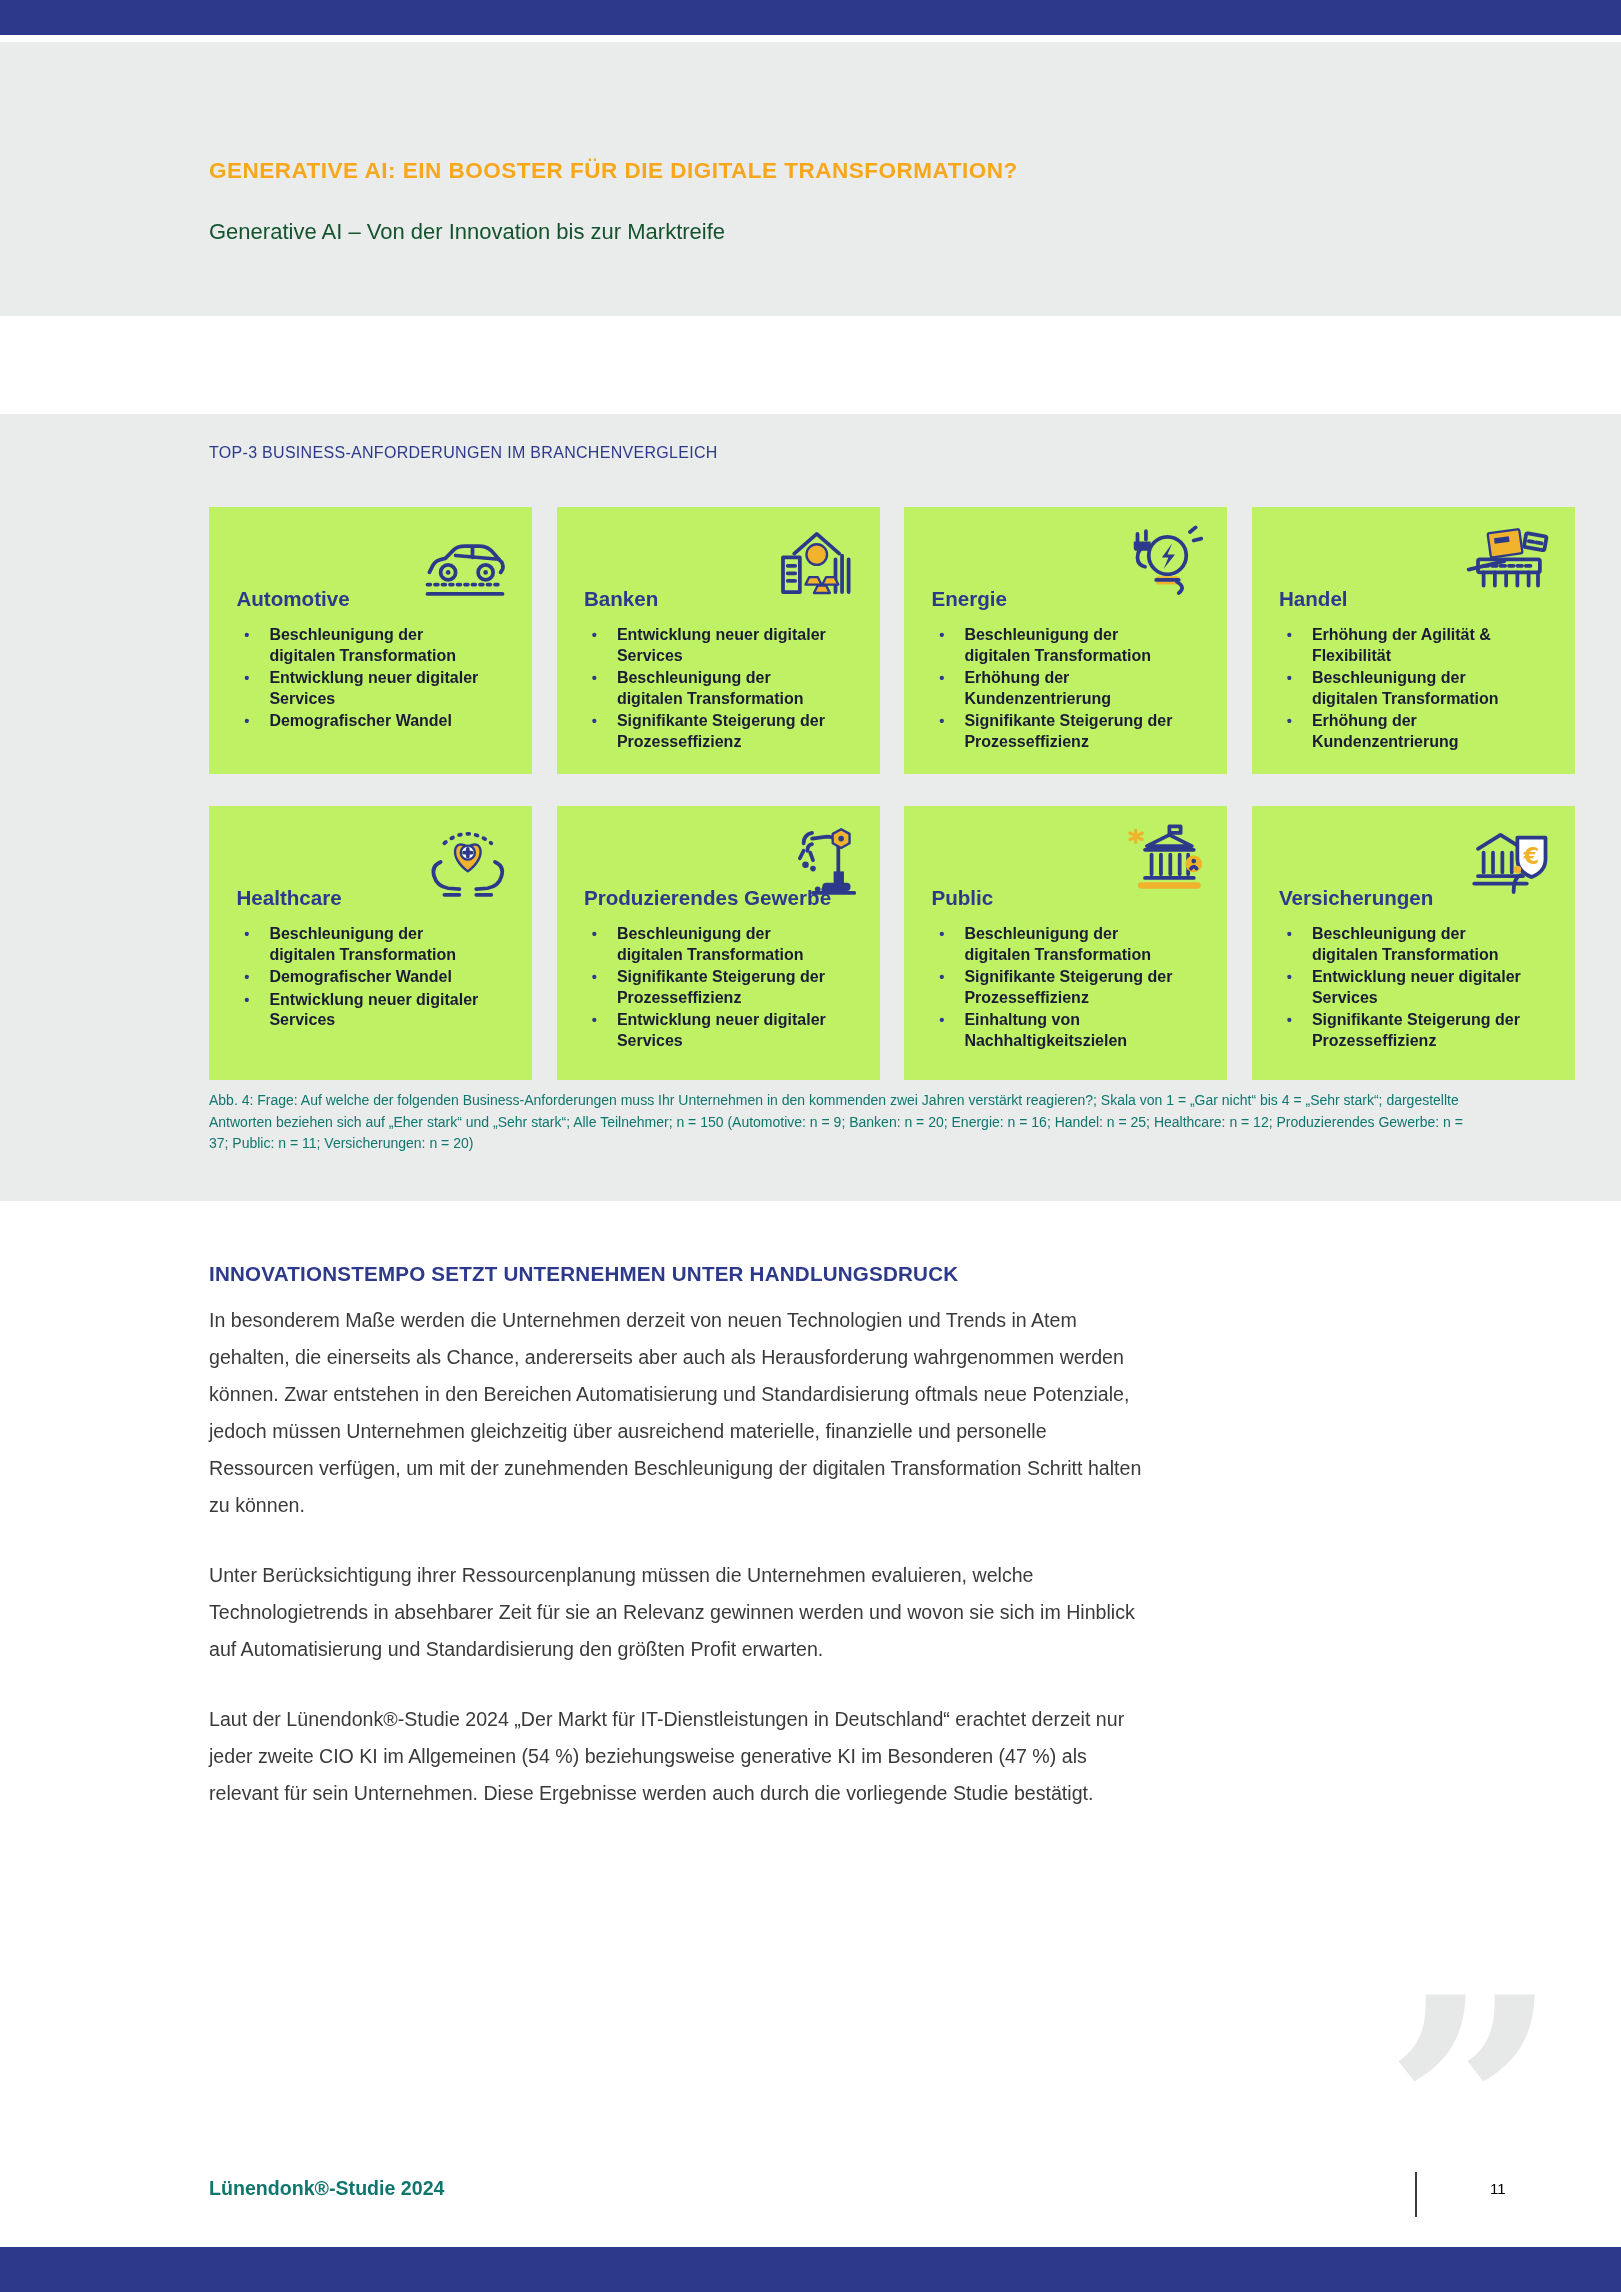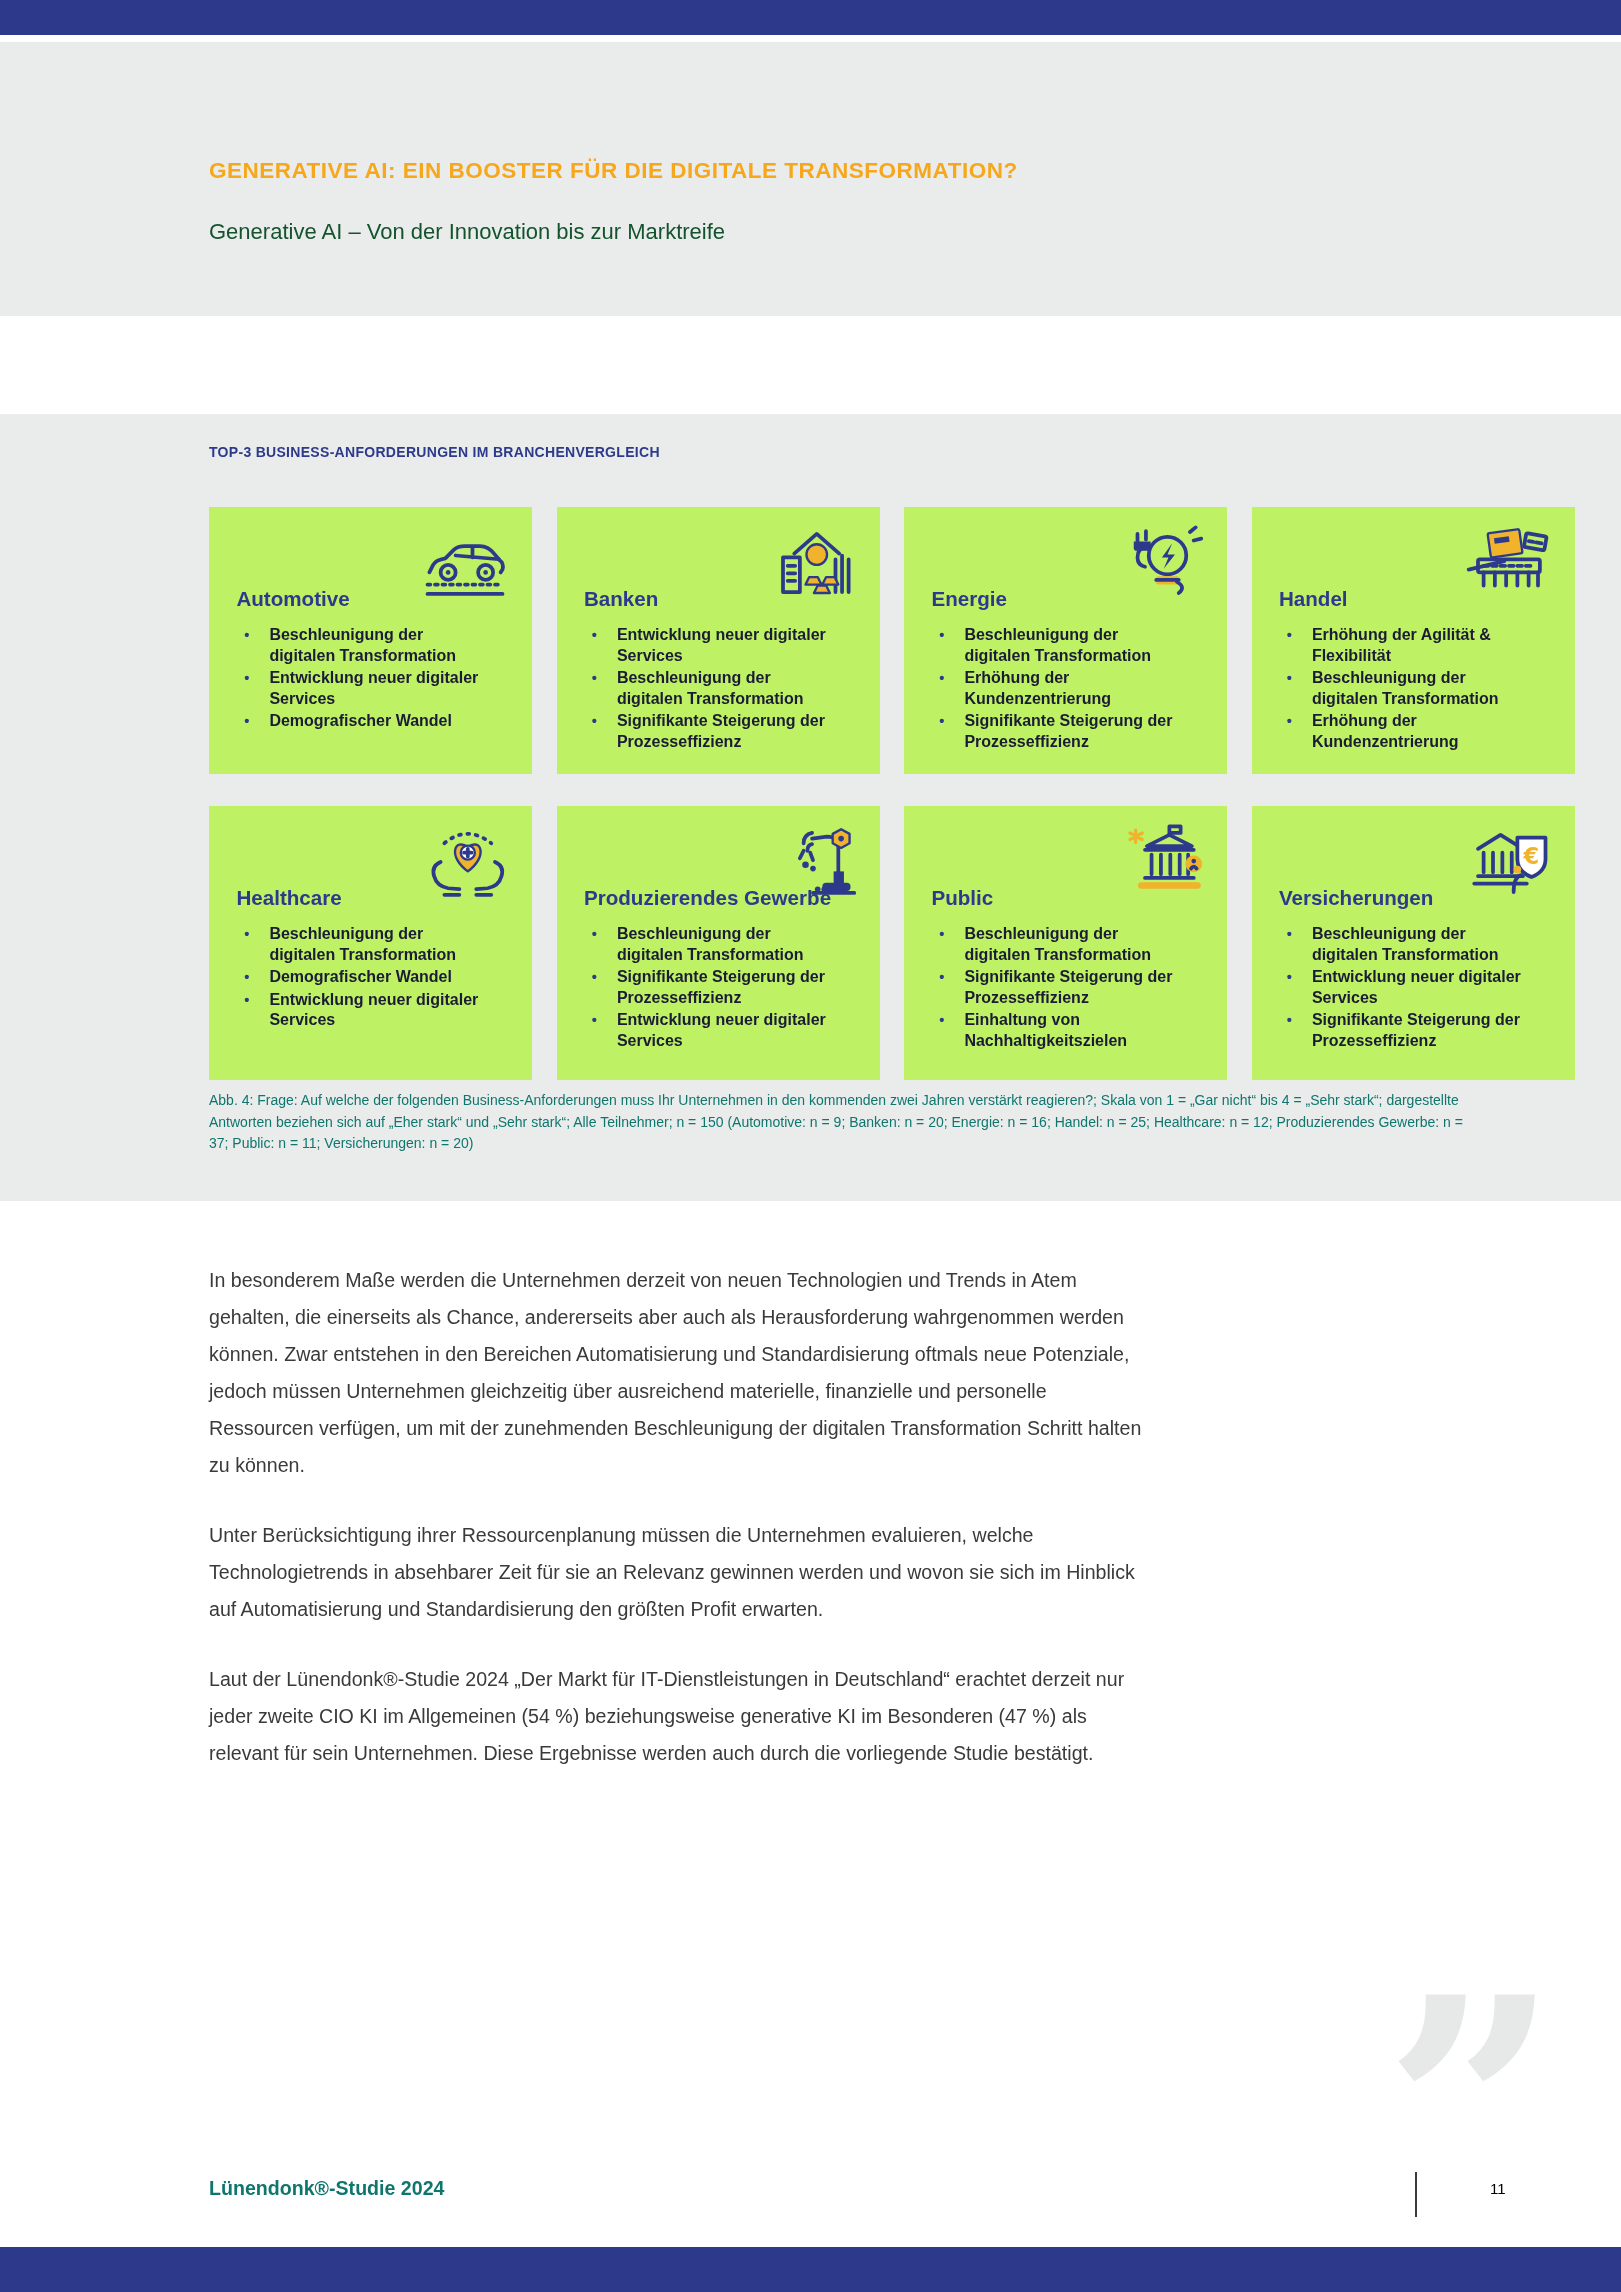--- a/index.html
+++ b/index.html
@@ -24,21 +24,21 @@
   .header-subtitle {
     position:absolute; left:209px; top:177px;
     color:#14532d; font-size:22px; font-weight:normal;
   }
   .cards-section {
     position:absolute; top:414px; left:0; width:1621px; height:787px;
     background:#e9eceb;
   }
   .section-heading {
     position:absolute; left:209px; top:30px;
-    color:#2d3a8c; font-size:14px; font-weight:bold; letter-spacing:0.3px;
+    color:#2d3a8c; font-size:16px; font-weight:normal; letter-spacing:0.3px;
   }
   .cards-grid {
     position:absolute; left:209px; top:93px;
     display:grid;
     grid-template-columns:repeat(4,323px);
     grid-template-rows:267px 274px;
     column-gap:24.5px; row-gap:32px;
   }
   .card {
     background:#bef264;
@@ -294,20 +294,21 @@
         <li>Signifikante Steigerung der Prozesseffizienz</li>
       </ul>
     </div>
 
   </div>
 
   <div class="figure-caption">Abb. 4: Frage: Auf welche der folgenden Business-Anforderungen muss Ihr Unternehmen in den kommenden zwei Jahren verstärkt reagieren?; Skala von 1 = „Gar nicht“ bis 4 = „Sehr stark“; dargestellte Antworten beziehen sich auf „Eher stark“ und „Sehr stark“; Alle Teilnehmer; n = 150 (Automotive: n = 9; Banken: n = 20; Energie: n = 16; Handel: n = 25; Healthcare: n = 12; Produzierendes Gewerbe: n = 37; Public: n = 11; Versicherungen: n = 20)</div>
 </div>
 
 <div class="article">
+  <h2 class="article-heading">INNOVATIONSTEMPO SETZT UNTERNEHMEN UNTER HANDLUNGSDRUCK</h2>
   <p>In besonderem Maße werden die Unternehmen derzeit von neuen Technologien und Trends in Atem gehalten, die einerseits als Chance, andererseits aber auch als Herausforderung wahrgenommen werden können. Zwar entstehen in den Bereichen Automatisierung und Standardisierung oftmals neue Potenziale, jedoch müssen Unternehmen gleichzeitig über ausreichend materielle, finanzielle und personelle Ressourcen verfügen, um mit der zunehmenden Beschleunigung der digitalen Transformation Schritt halten zu können.</p>
   <p>Unter Berücksichtigung ihrer Ressourcenplanung müssen die Unternehmen evaluieren, welche Technologietrends in absehbarer Zeit für sie an Relevanz gewinnen werden und wovon sie sich im Hinblick auf Automatisierung und Standardisierung den größten Profit erwarten.</p>
   <p>Laut der Lünendonk®-Studie 2024 „Der Markt für IT-Dienstleistungen in Deutschland“ erachtet derzeit nur jeder zweite CIO KI im Allgemeinen (54 %) beziehungsweise generative KI im Besonderen (47 %) als relevant für sein Unternehmen. Diese Ergebnisse werden auch durch die vorliegende Studie bestätigt.</p>
 </div>
 
 <div class="quote-mark">”</div>
 
 <div class="footer-study">Lünendonk®-Studie 2024</div>
 <div class="footer-divider"></div>
 <div class="footer-page">11</div>

